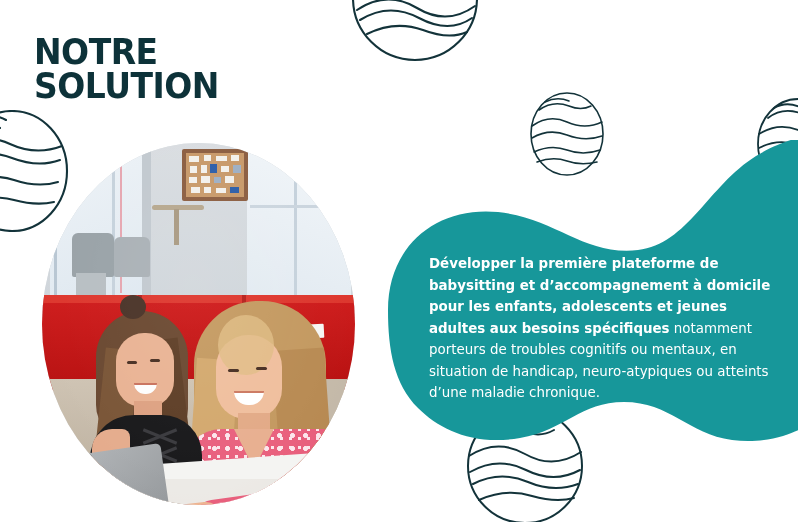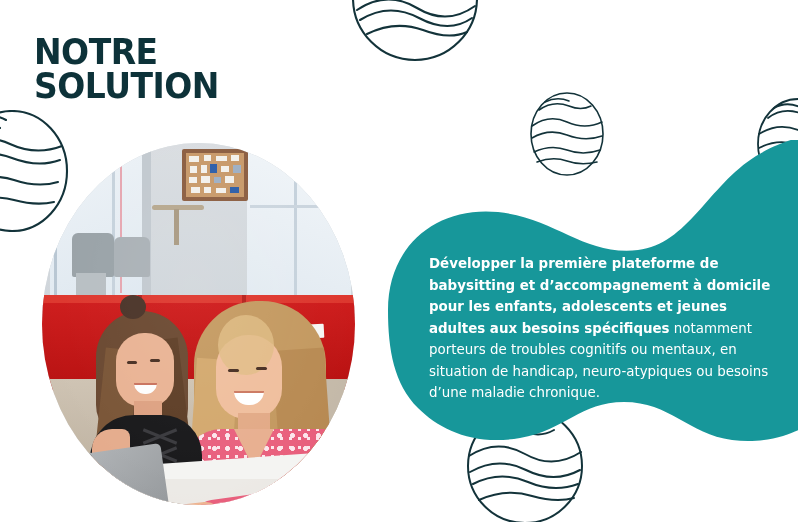--- a/index.html
+++ b/index.html
@@ -360,16 +360,16 @@
     <div class="ph b-arm2"></div>
     <div class="ph b-hand"></div>
 
     <div class="ph lp-lid"></div>
     <div class="ph lp-logo"></div>
 
     <div id="photo-grade"></div>
   </div>
 
   <p id="copy">
-    <span class="strong">Développer la première plateforme de babysitting et d’accompagnement à domicile pour les enfants, adolescents et jeunes adultes aux besoins spécifiques</span><span> notamment porteurs de troubles cognitifs ou mentaux, en situation de handicap, neuro-atypiques ou besoins d’une maladie chronique.</span>
+    <span class="strong">Développer la première plateforme de babysitting et d’accompagnement à domicile pour les enfants, adolescents et jeunes adultes aux besoins spécifiques</span><span> notamment porteurs de troubles cognitifs ou mentaux, en situation de handicap, neuro-atypiques ou atteints d’une maladie chronique.</span>
   </p>
 
 </div>
 
 </body></html>

